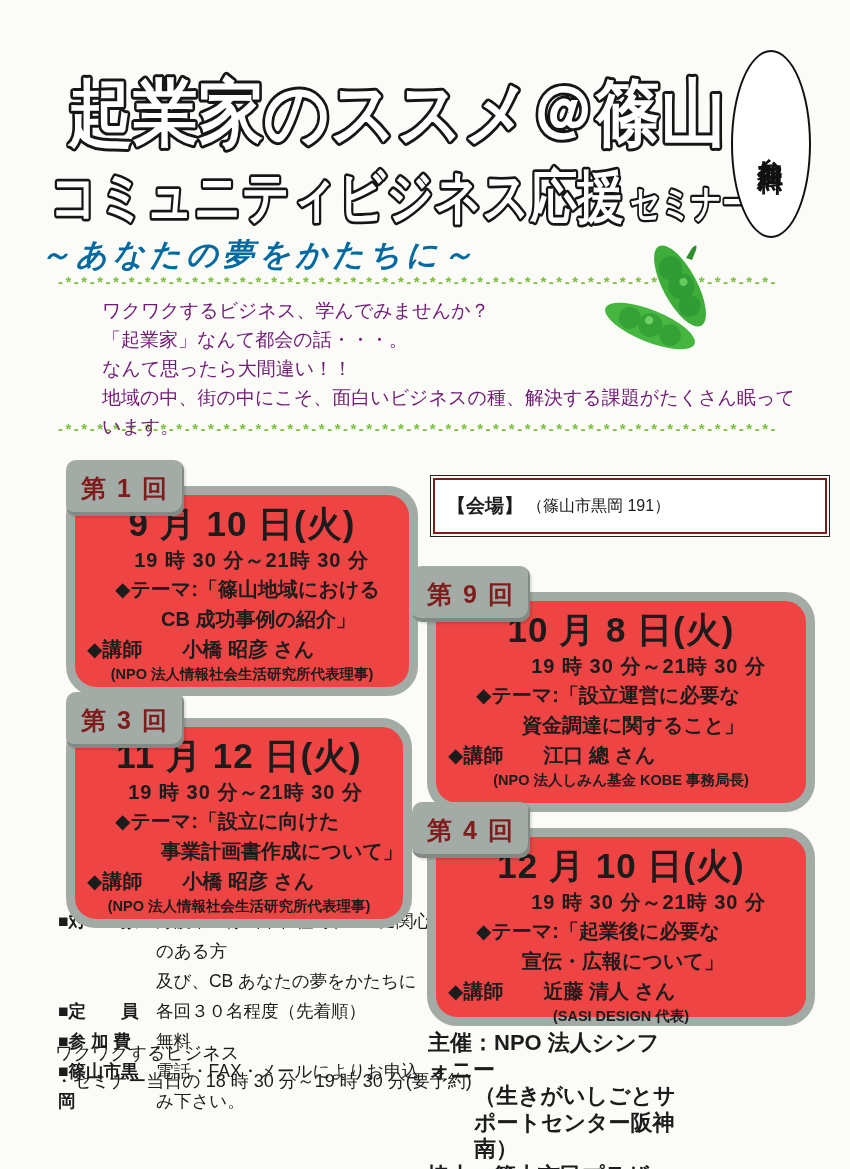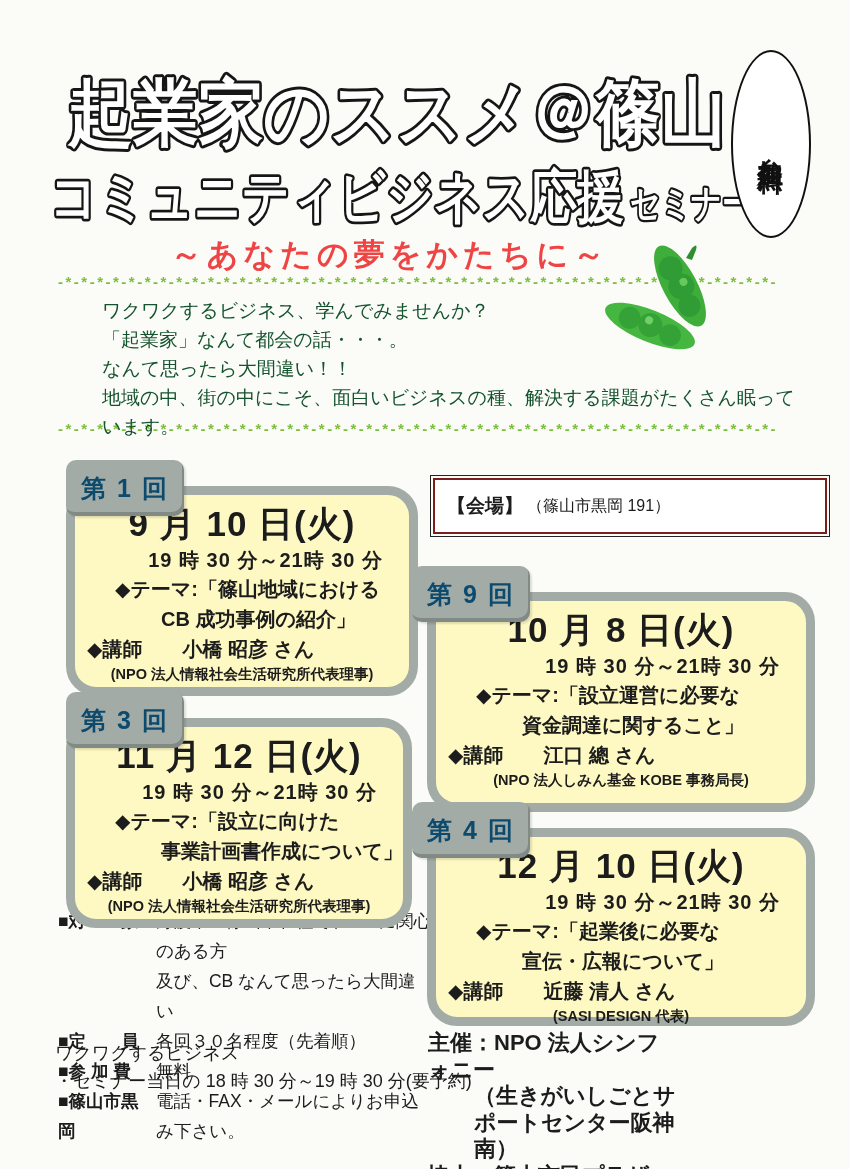--- a/index.html
+++ b/index.html
@@ -11,55 +11,55 @@
   }
   .abs{position:absolute;}
 
   
   .title-svg text{
     fill:#ffffff;stroke:#161616;paint-order:stroke fill;
     stroke-linejoin:round;font-weight:900;
     font-family:"Liberation Sans","DejaVu Sans",sans-serif;
   }
   .subtitle{
-    left:40px;top:218px;width:700px;text-align:center;
-    font-size:31px;font-weight:600;letter-spacing:5px;color:#ef4444;
+    left:40px;top:218px;width:700px;text-align:left;
+    font-size:31px;font-weight:600;letter-spacing:5px;color:#0369a1;font-style:italic;
   }
   .balloon{
     left:731px;top:34px;width:76px;height:184px;
     border:2.5px solid #111;border-radius:50%;background:#fff;
     display:flex;align-items:center;justify-content:center;
   }
   .balloon span{
     writing-mode:vertical-rl;font-size:26px;font-weight:900;
     letter-spacing:4px;color:#111;
   }
   .divider{
     left:58px;width:734px;height:20px;overflow:hidden;white-space:nowrap;
     color:#7cbf3f;font-size:15px;font-weight:700;letter-spacing:2.5px;
   }
   .d1{top:257px;} .d2{top:404px;}
-  .intro{left:102px;top:280px;width:700px;font-size:19px;line-height:29px;color:#14532d;}
+  .intro{left:102px;top:280px;width:700px;font-size:19px;line-height:29px;color:#701a75;}
 
   
   .session{position:absolute;}
   .s-tab{
     position:absolute;left:0;top:0;width:118px;height:56px;z-index:2;
     background:#a3aba6;border-radius:10px;
     display:flex;align-items:center;justify-content:center;
-    color:#0c4a6e;font-size:25px;font-weight:700;letter-spacing:2px;
+    color:#7f1d1d;font-size:25px;font-weight:700;letter-spacing:2px;
     box-shadow:inset -2px -4px 0 rgba(90,98,94,.45), 2px 2px 2px rgba(0,0,0,.12);
   }
   .s-box{
     position:absolute;left:0;right:0;top:26px;z-index:1;
-    background:#fef9c3;border:9px solid #a3aba6;border-radius:30px;
+    background:#ef4444;border:9px solid #a3aba6;border-radius:30px;
     padding:6px 0 8px 0;
   }
   .s-date{font-size:35px;font-weight:900;text-align:center;letter-spacing:1px;line-height:46px;}
-  .s-time{font-size:20px;font-weight:700;text-align:right;padding-right:26px;line-height:27px;letter-spacing:1px;}
+  .s-time{font-size:20px;font-weight:700;text-align:right;padding-right:40px;line-height:27px;letter-spacing:1px;}
   .s-theme1{font-size:20px;font-weight:700;padding-left:12px;line-height:30px;margin-left:28px;}
   .s-theme2{font-size:20px;font-weight:700;padding-left:86px;line-height:30px;}
   .s-lect{font-size:20px;font-weight:700;padding-left:12px;line-height:30px;}
   .s-org{font-size:14.5px;font-weight:700;text-align:center;line-height:21px;}
   .s1{left:66px;top:444px;width:352px;}
   .s2{left:412px;top:550px;width:403px;}
   .s3{left:66px;top:676px;width:346px;}
   .s4{left:412px;top:786px;width:403px;}
   .s2 .s-box,.s4 .s-box{left:15px;}
 
@@ -181,21 +181,21 @@
       <div class="s-lect">◆講師　　近藤 清人 さん</div>
       <div class="s-org">(SASI DESIGN 代表)</div>
     </div>
   </div>
 
   <div class="abs details">
     <div class="drow">
       <span class="dlabel">■対　　象</span>
       <span class="dcontent">
         <div>丹波市・篠山市在住で、CB に関心のある方</div>
-        <div>及び、CB なんて思ったら大間違い</div>
+        <div>及び、CB あなたの夢をかたちに</div>
       </span>
     </div>
     <div class="drow">
       <span class="dlabel">■定　　員</span>
       <span class="dcontent">各回３０名程度（先着順）</span>
     </div>
     <div class="drow">
       <span class="dlabel">■参 加 費</span>
       <span class="dcontent">無料</span>
     </div>

